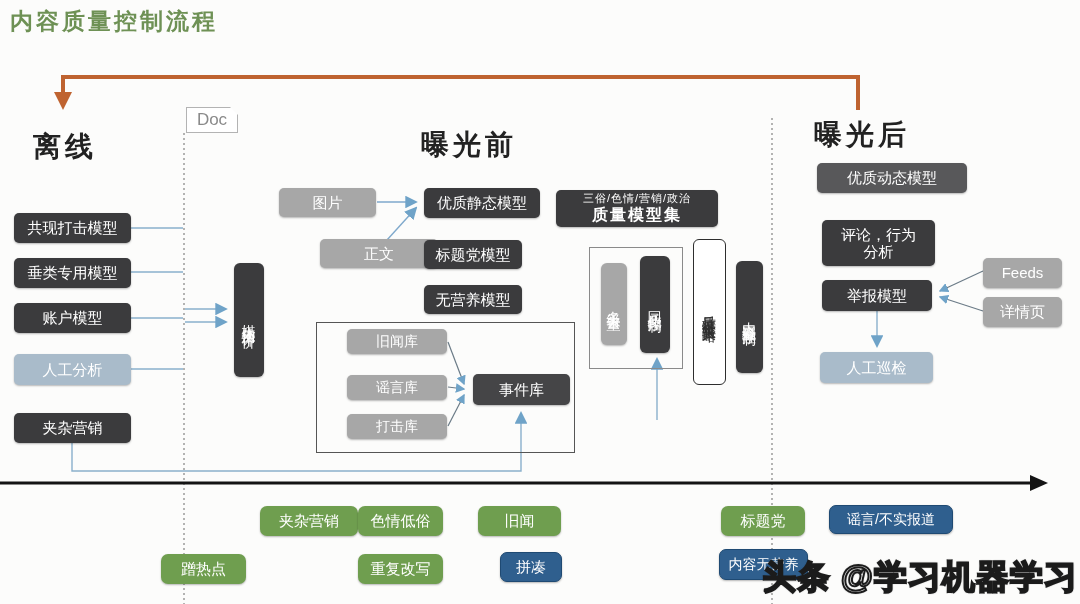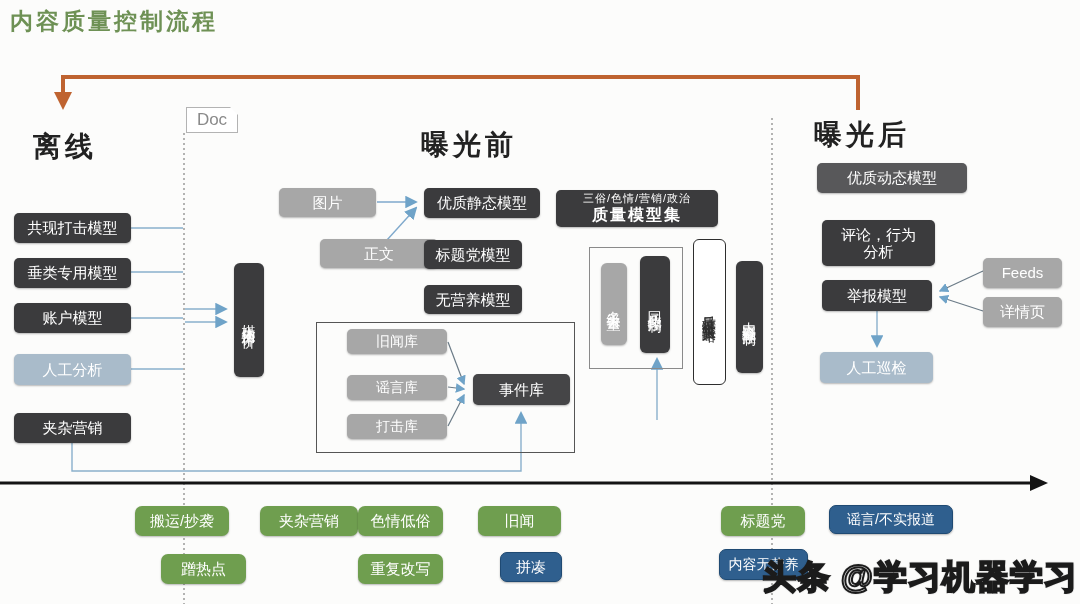--- a/index.html
+++ b/index.html
@@ -161,21 +161,20 @@
   <div class="box dark2" style="left:817px;top:163px;width:150px;height:30px;">优质动态模型</div>
   <div class="box dark" id="comment-box" style="left:822px;top:220px;width:113px;height:46px;">
     <span>评论，行为</span>
     <span>分析</span>
   </div>
   <div class="box dark" style="left:822px;top:280px;width:110px;height:31px;">举报模型</div>
   <div class="box gray" style="left:983px;top:258px;width:79px;height:30px;">Feeds</div>
   <div class="box gray" style="left:983px;top:297px;width:79px;height:30px;">详情页</div>
   <div class="box bluegray" style="left:820px;top:352px;width:113px;height:31px;">人工巡检</div>
 
-  <div class="box green" style="left:135px;top:506px;width:94px;height:30px;">搬运/抄袭</div>
   <div class="box green" style="left:260px;top:506px;width:98px;height:30px;">夹杂营销</div>
   <div class="box green" style="left:358px;top:506px;width:85px;height:30px;">色情低俗</div>
   <div class="box green" style="left:478px;top:506px;width:83px;height:30px;">旧闻</div>
   <div class="box green" style="left:721px;top:506px;width:84px;height:30px;">标题党</div>
   <div class="box blue" style="left:829px;top:505px;width:124px;height:29px;font-size:14px;">谣言/不实报道</div>
 
   <div class="box green" style="left:145px;top:554px;width:85px;height:30px;margin-left:16px;">蹭热点</div>
   <div class="box green" style="left:358px;top:554px;width:85px;height:30px;">重复改写</div>
   <div class="box blue" style="left:500px;top:552px;width:62px;height:30px;">拼凑</div>
   <div class="box blue" style="left:719px;top:549px;width:89px;height:31px;font-size:14px;">内容无营养</div>

